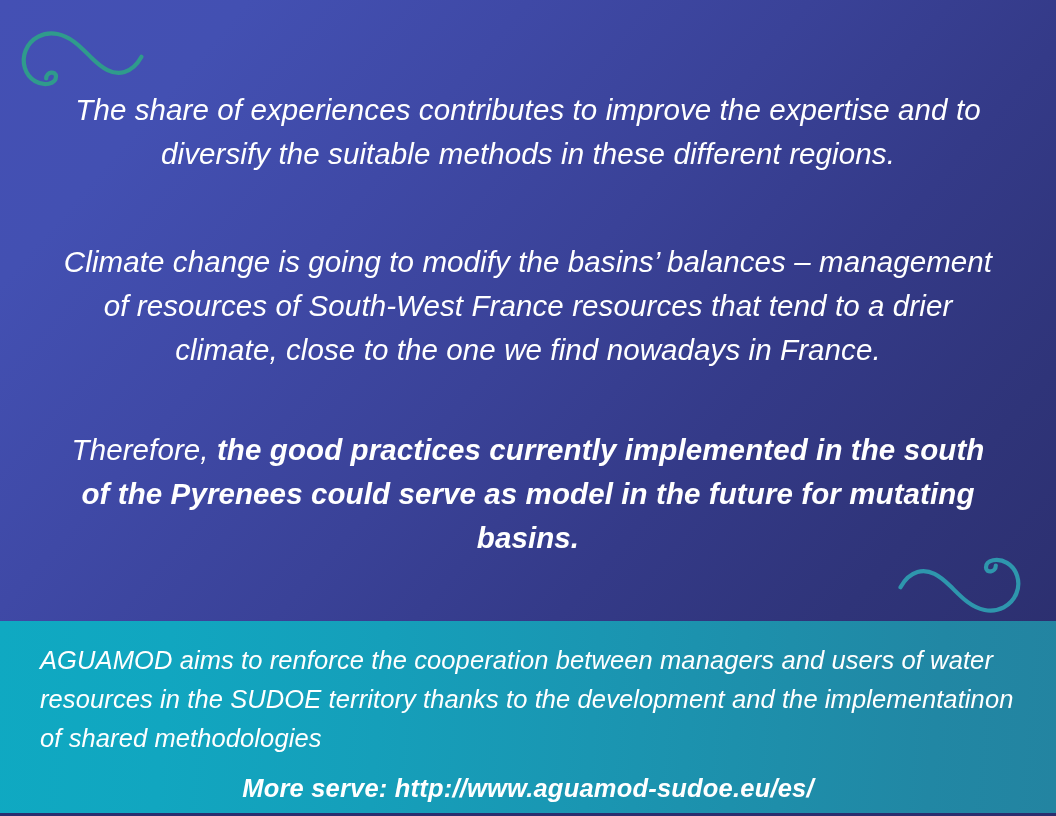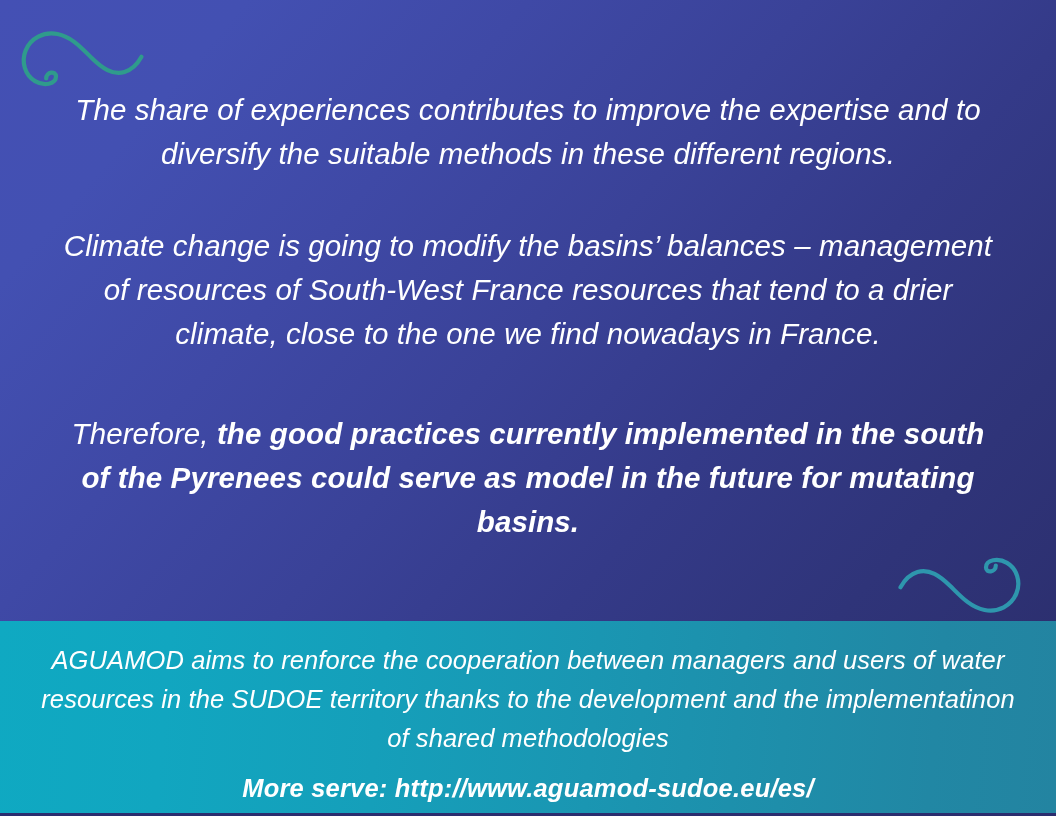--- a/index.html
+++ b/index.html
@@ -72,21 +72,21 @@
     letter-spacing: 0.1px;
     margin: 0;
     font-weight: 400;
     text-rendering: optimizeLegibility;
   }
   .para b {
     font-weight: 700;
   }
 
   #para-1 { margin-top: 88px; }
-  #para-2 { margin-top: 48px; }
+  #para-2 { margin-top: 64px; }
   #para-3 { margin-top: 56px; }
 
   
   #footer {
     position: absolute;
     left: 0;
     top: 621px;
     width: 1056px;
     height: 195px;
     box-sizing: border-box;
@@ -96,21 +96,20 @@
       #11a6c0 16%,
       #159fba 36%,
       #1a96b2 56%,
       #1e8eaa 74%,
       #2187a4 88%,
       #2384a1 100%);
   }
 
   #footer-text {
     color: #ffffff;
-    text-align: center;
     font-size: 25.5px;
     line-height: 39px;
     font-weight: 400;
     margin: 0;
     letter-spacing: 0.1px;
   }
 
   #footer-link {
     color: #ffffff;
     text-align: center;

